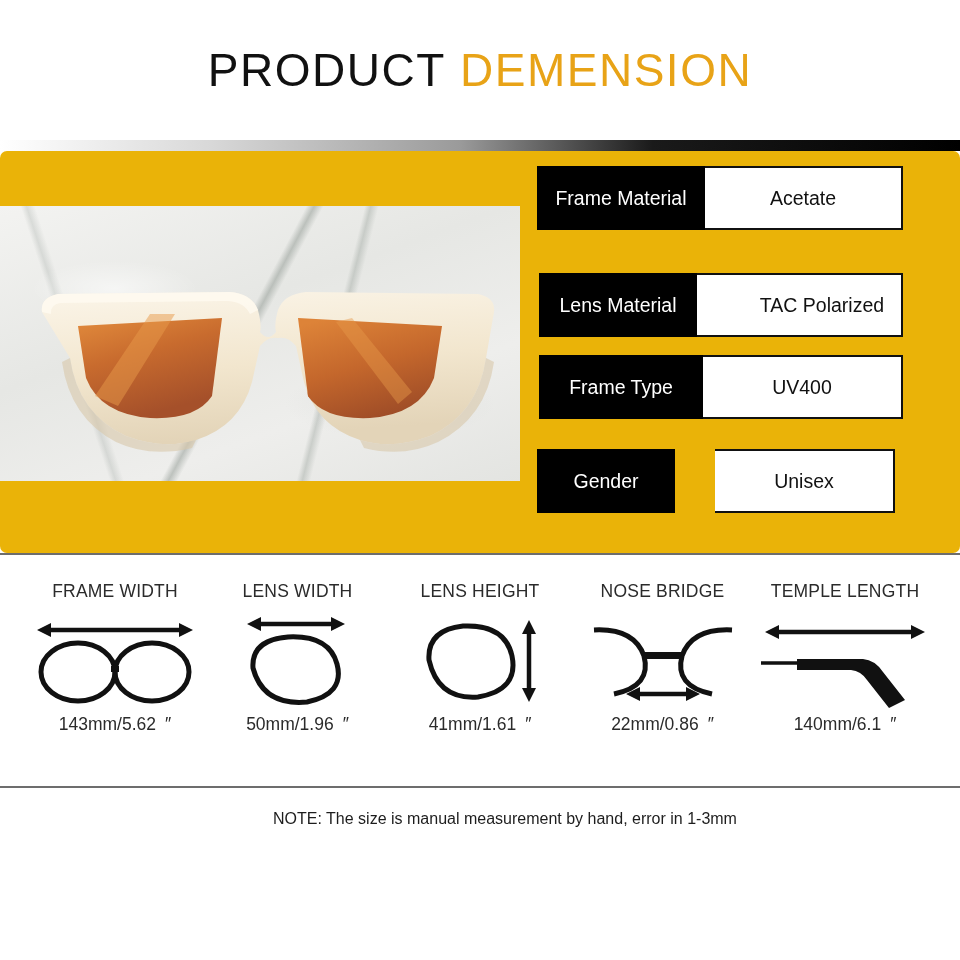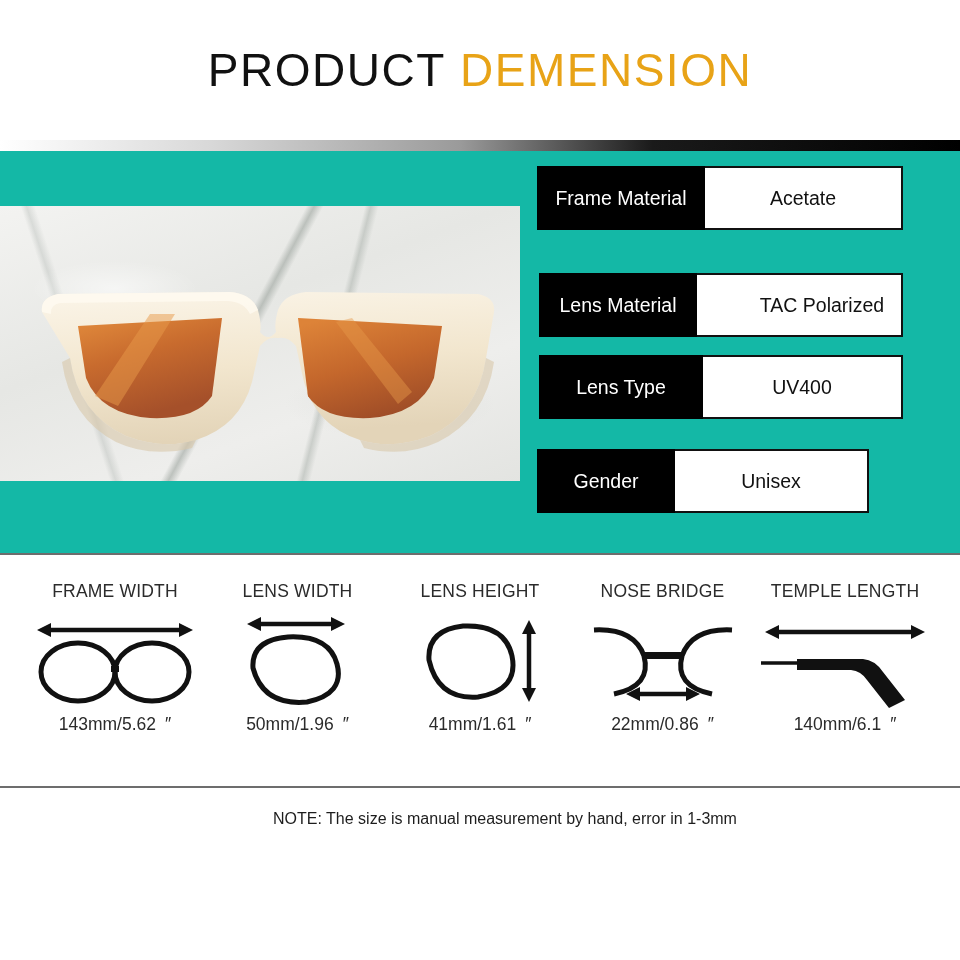--- a/index.html
+++ b/index.html
@@ -36,21 +36,22 @@
   .gradient-bar {
     width: 100%;
     height: 11px;
     background: linear-gradient(to right, #ffffff 0%, #d8d8d8 22%, #9a9a9a 48%, #1a1a1a 68%, #000000 100%);
   }
 
   
   .mid {
     position: relative;
     height: 402px;
-    background: #14b8a6;
+    background: #eab308;
+    border-radius: 7px;
   }
 
   
   .photo {
     position: absolute;
     left: 0;
     top: 55px;
     width: 520px;
     height: 275px;
     overflow: hidden;
@@ -118,21 +119,21 @@
   .row-1 { left: 539px; top: 122px; }
   .row-1 .spec-key { width: 158px; }
   .row-1 .spec-val { width: 206px; padding-left: 46px; }
 
   .row-2 { left: 539px; top: 204px; }
   .row-2 .spec-key { width: 164px; }
   .row-2 .spec-val { width: 200px; }
 
   .row-3 { left: 537px; top: 298px; }
   .row-3 .spec-key { width: 138px; }
-  .row-3 .spec-val { width: 194px; }
+  .row-3 .spec-val { width: 180px; margin-left: 40px; }
 
   
   .rule {
     width: 100%;
     height: 2px;
     background: #6d6d6d;
     box-shadow: 0 1px 0 #cfcfcf;
   }
 
   
@@ -253,21 +254,21 @@
       <div class="spec-key">Frame Material</div>
       <div class="spec-val">Acetate</div>
     </div>
 
     <div class="spec-row row-1">
       <div class="spec-key">Lens Material</div>
       <div class="spec-val">TAC Polarized</div>
     </div>
 
     <div class="spec-row row-2">
-      <div class="spec-key">Lens Type</div>
+      <div class="spec-key">Frame Type</div>
       <div class="spec-val">UV400</div>
     </div>
 
     <div class="spec-row row-3">
       <div class="spec-key">Gender</div>
       <div class="spec-val">Unisex</div>
     </div>
 
   </div>
 </div>

